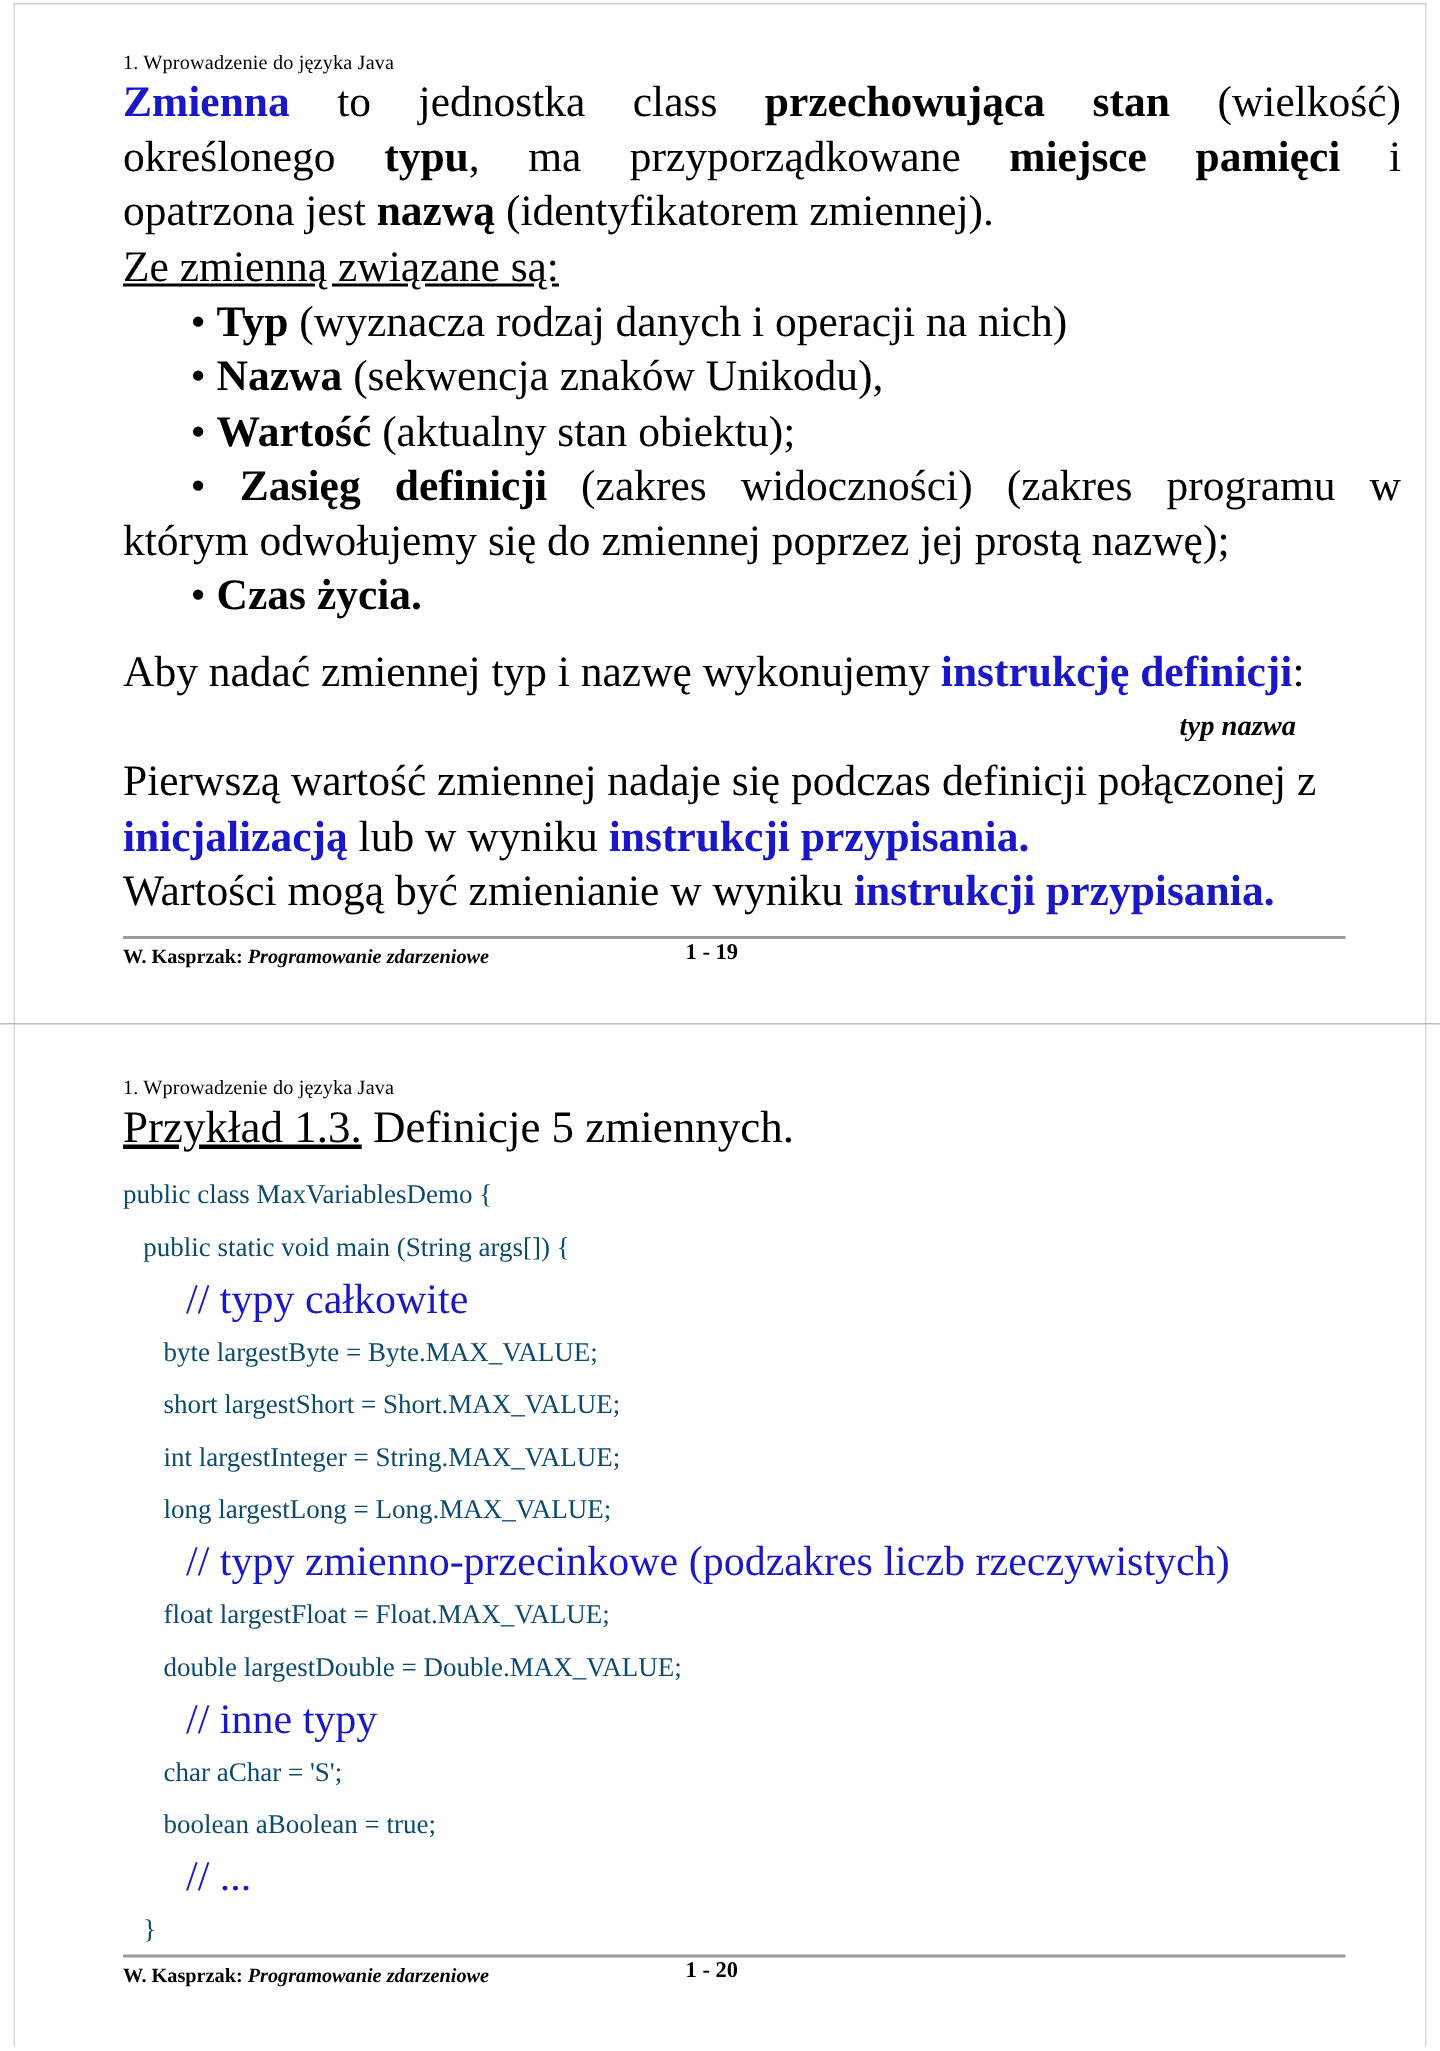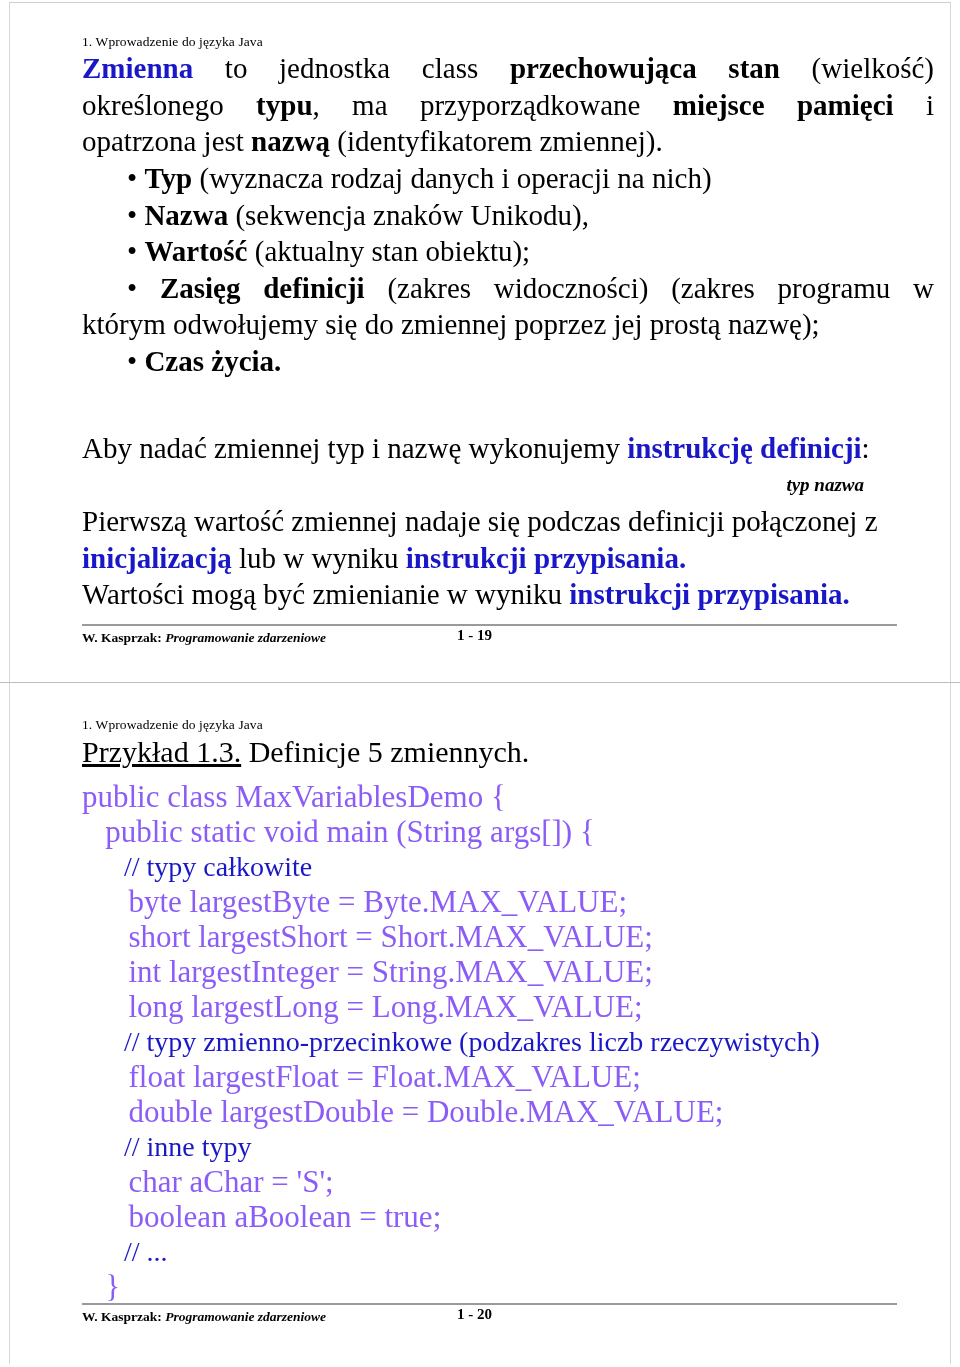--- a/index.html
+++ b/index.html
@@ -78,22 +78,22 @@
   }
   .center-italic {
     text-align: right;
     font-style: italic;
     font-weight: bold;
     font-size: 19px;
     line-height: 36.5px;
     padding-right: 70px;
   }
   .code-line {
-    color: #8b5cf6;
-    font-size: 31px;
+    color: #0c4a6e;
+    font-size: 18px;
     line-height: 35px;
     white-space: pre;
   }
   .code-comment {
     color: #1a18c6;
     font-size: 28px;
     line-height: 35px;
     white-space: pre;
   }
   .title-line {
@@ -149,20 +149,23 @@
     </div>
     <div class="body-line just">
       <span>określonego </span><span class="b">typu</span><span>, ma przyporządkowane </span><span class="b">miejsce pamięci</span><span> i</span>
     </div>
     <div class="body-line">
       <span>opatrzona jest </span><span class="b">nazwą</span><span> (identyfikatorem zmiennej).</span>
     </div>
   </div>
 
   <div class="content" style="top: 160px; right: 30px;">
+    <div class="body-line">
+      <span class="u">Ze zmienną związane są:</span>
+    </div>
 
     <div class="bullet-line">
       <span>•&nbsp;</span><span class="b">Typ</span><span> (wyznacza rodzaj danych i operacji na nich)</span>
     </div>
     <div class="bullet-line">
       <span>•&nbsp;</span><span class="b">Nazwa</span><span> (sekwencja znaków Unikodu),</span>
     </div>
     <div class="bullet-line">
       <span>•&nbsp;</span><span class="b">Wartość</span><span> (aktualny stan obiektu);</span>
     </div>

